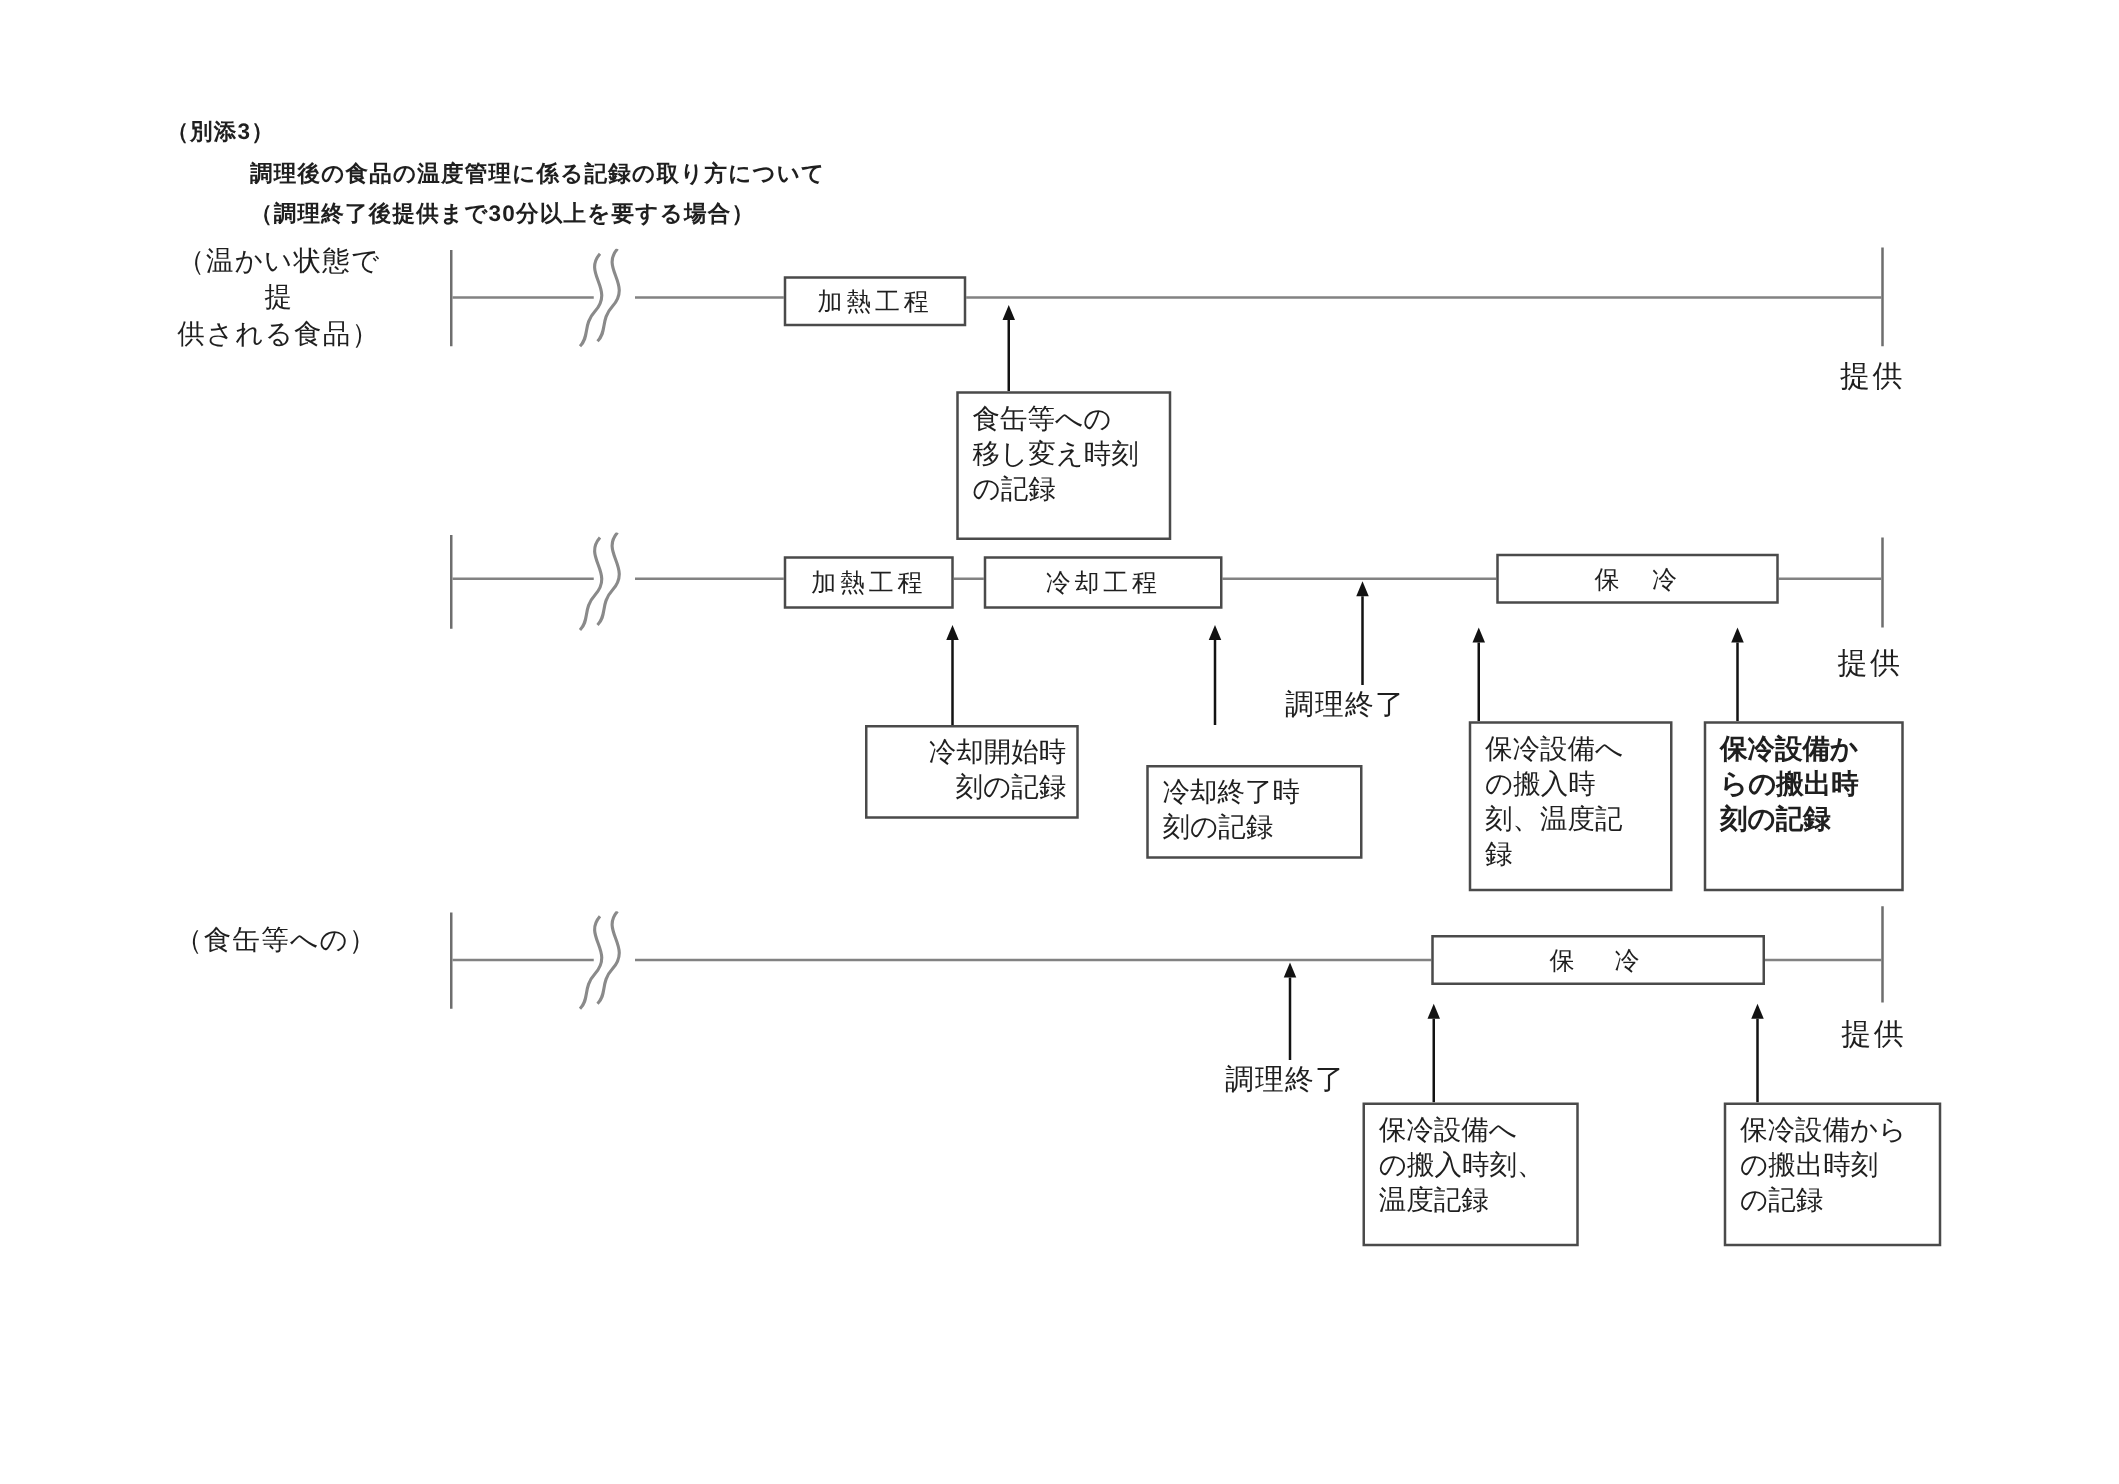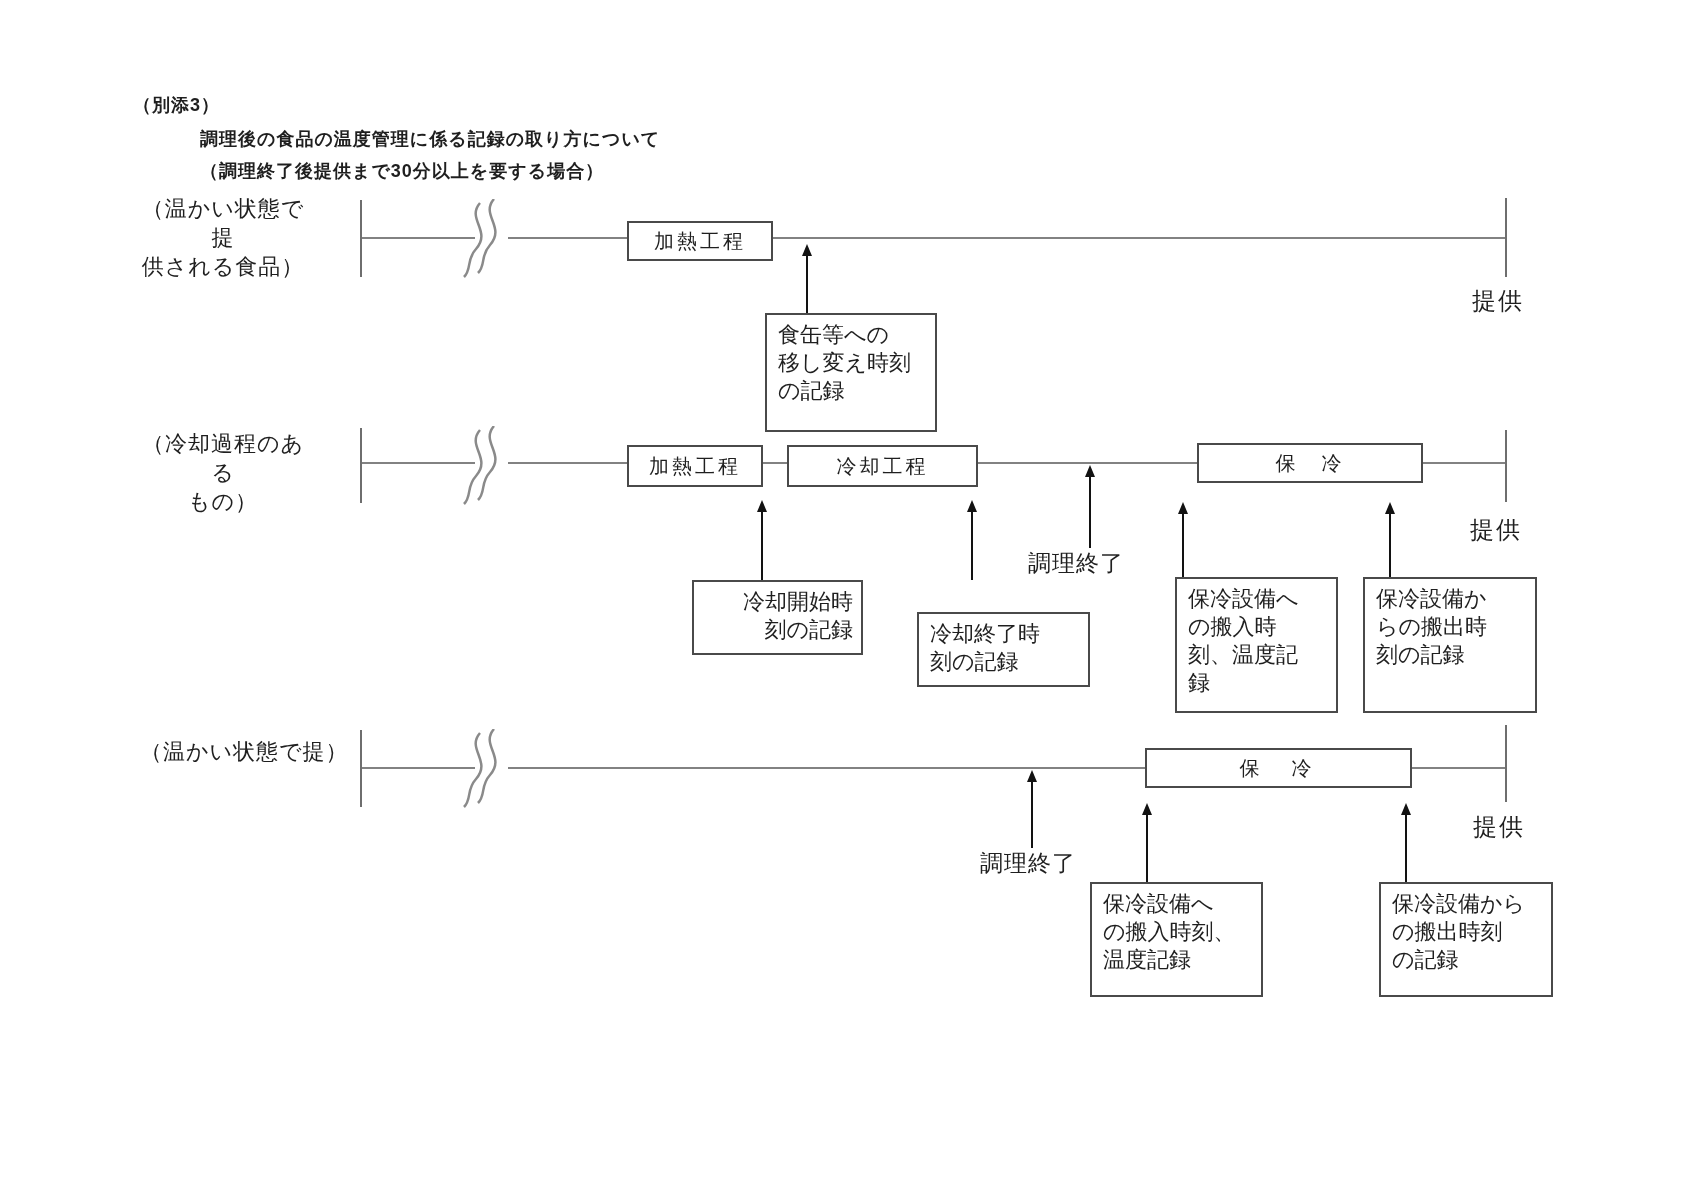--- a/index.html
+++ b/index.html
@@ -81,22 +81,20 @@
     <span class="head"></span>
       <span class="shaft"></span>
   </div>
 
   <div class="pbox" style="left:627px;top:221px;width:146px;height:40px;">加熱工程</div>
   <div class="rbox" style="left:765px;top:313px;width:172px;height:119px;">食缶等への
 移し変え時刻
 の記録</div>
   <div class="abs flabel" style="left:1472px;top:285px;">提供</div>
 
-  <div class="abs row-label" style="left:131px;top:429px;width:184px;">（冷却過程のある
-もの）</div>
 
   <div class="tick" style="left:360px;top:428px;height:75px;"></div>
   <div class="hline" style="left:362px;top:462px;width:113px;"></div>
   <div class="hline" style="left:508px;top:462px;width:997px;"></div>
   <div class="tick" style="left:1505px;top:430px;height:72px;"></div>
 
   <svg class="squiggle" style="left:458px;top:426px;" width="44" height="80" viewBox="0 0 44 80">
     <path d="M22,4 C8,20 34,32 18,50 C8,61 14,70 6,78" fill="none" stroke="#8a8a8a" stroke-width="2.5"></path>
     <path d="M36,0 C22,16 48,28 32,46 C22,57 28,66 20,74" fill="none" stroke="#8a8a8a" stroke-width="2.5"></path>
   </svg>
@@ -129,27 +127,27 @@
   <div class="abs alabel" style="left:1028px;top:548px;">調理終了</div>
 
   <div class="rbox" style="left:692px;top:580px;width:171px;height:75px;text-align:right;">冷却開始時
 刻の記録</div>
   <div class="rbox" style="left:917px;top:612px;width:173px;height:75px;">冷却終了時
 刻の記録</div>
   <div class="rbox" style="left:1175px;top:577px;width:163px;height:136px;">保冷設備へ
 の搬入時
 刻、温度記
 録</div>
-  <div class="rbox" style="left:1363px;top:577px;width:174px;height:136px;">保冷設備か
+  <div class="rbox" style="left:1363px;top:577px;width:160px;height:136px;font-weight:bold;">保冷設備か
 らの搬出時
 刻の記録</div>
 
   <div class="abs flabel" style="left:1470px;top:514px;">提供</div>
 
-  <div class="abs row-label single" style="left:140px;top:737px;">（温かい状態で提）</div>
+  <div class="abs row-label single" style="left:140px;top:737px;">（食缶等への）</div>
 
   <div class="tick" style="left:360px;top:730px;height:77px;"></div>
   <div class="hline" style="left:362px;top:767px;width:113px;"></div>
   <div class="hline" style="left:508px;top:767px;width:997px;"></div>
   <div class="tick" style="left:1505px;top:725px;height:77px;"></div>
 
   <svg class="squiggle" style="left:458px;top:729px;" width="44" height="80" viewBox="0 0 44 80">
     <path d="M22,4 C8,20 34,32 18,50 C8,61 14,70 6,78" fill="none" stroke="#8a8a8a" stroke-width="2.5"></path>
     <path d="M36,0 C22,16 48,28 32,46 C22,57 28,66 20,74" fill="none" stroke="#8a8a8a" stroke-width="2.5"></path>
   </svg>

